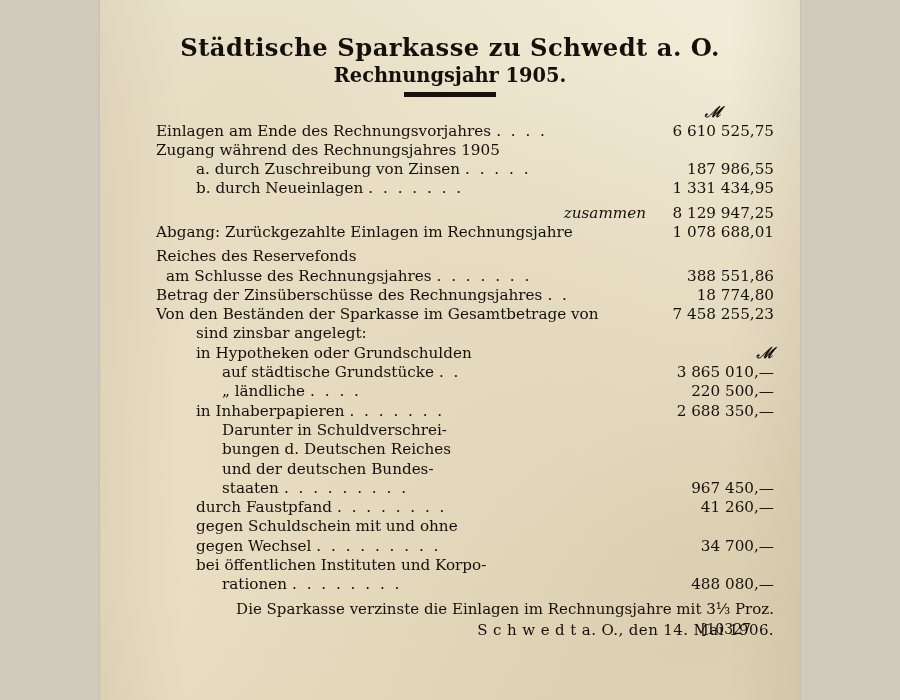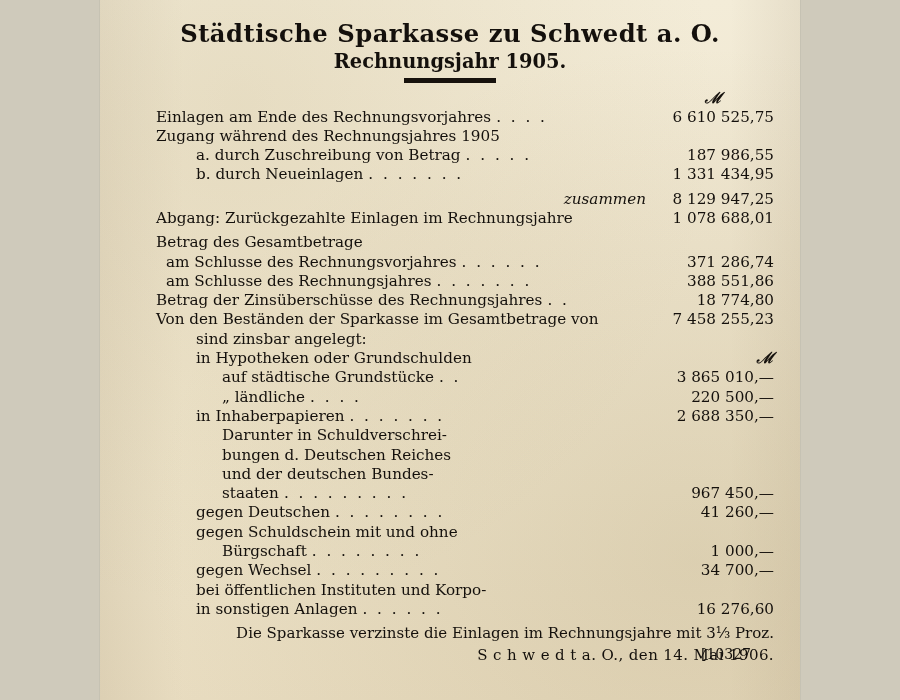--- a/index.html
+++ b/index.html
@@ -36,21 +36,21 @@
     left: 0; top: 0; right: 0; bottom: 0;
     background:
       radial-gradient(ellipse at 20% 15%, rgba(180,160,110,0.18), rgba(255,255,255,0) 60%),
       radial-gradient(ellipse at 85% 80%, rgba(160,140,95,0.20), rgba(255,255,255,0) 65%),
       linear-gradient(90deg, rgba(120,100,70,0.10), rgba(255,255,255,0) 12%),
       linear-gradient(270deg, rgba(120,100,70,0.10), rgba(255,255,255,0) 10%);
     pointer-events: none;
   }
   .inner {
     position: relative;
-    padding: 14px 26px 0 26px;
+    padding: 28px 26px 0 26px;
   }
 
   
   .title {
     text-align: center;
     font-family: "DejaVu Serif", serif;
     font-weight: bold;
     font-size: 25px;
     letter-spacing: 0.5px;
     line-height: 1.1;
@@ -166,21 +166,21 @@
             <td class="amount">6 610 525,75</td>
           </tr>
           <tr>
             <td class="label">
               <span class="lbl ind3">Zugang während des Rechnungsjahres 1905</span>
             </td>
             <td class="amount"></td>
           </tr>
           <tr>
             <td class="label">
-              <span class="lbl ind2">a. durch Zuschreibung von Betrag</span><span class="dots">. . . . .</span>
+              <span class="lbl ind2">a. durch Zuschreibung von Zinsen</span><span class="dots">. . . . .</span>
             </td>
             <td class="amount">187 986,55</td>
           </tr>
           <tr>
             <td class="label">
               <span class="lbl ind2">b. durch Neueinlagen</span><span class="dots">. . . . . . .</span>
             </td>
             <td class="amount">1 331 434,95</td>
           </tr>
           <tr class="spacer">
@@ -196,29 +196,23 @@
             <td class="label">
               <span class="lbl ind3">Abgang: Zurückgezahlte Einlagen im Rechnungsjahre</span>
             </td>
             <td class="amount">1 078 688,01</td>
           </tr>
           <tr class="spacer">
               <td colspan="2"></td>
             </tr>
           <tr>
             <td class="label">
-              <span class="lbl ind3">Betrag des Gesamtbetrage</span>
-            </td>
-            <td class="amount"></td>
-          </tr>
-          <tr>
-            <td class="label">
-              <span class="lbl ind1">am Schlusse des Rechnungsvorjahres</span><span class="dots">. . . . . .</span>
-            </td>
-            <td class="amount">371 286,74</td>
+              <span class="lbl ind3">Reiches des Reservefonds</span>
+            </td>
+            <td class="amount"></td>
           </tr>
           <tr>
             <td class="label">
               <span class="lbl ind1">am Schlusse des Rechnungsjahres</span><span class="dots">. . . . . . .</span>
             </td>
             <td class="amount">388 551,86</td>
           </tr>
           <tr>
             <td class="label">
               <span class="lbl ind3">Betrag der Zinsüberschüsse des Rechnungsjahres</span><span class="dots">. .</span>
@@ -281,53 +275,47 @@
             <td class="amount"></td>
           </tr>
           <tr>
             <td class="label">
               <span class="lbl ind4">staaten</span><span class="dots">. . . . . . . . .</span>
             </td>
             <td class="amount">967 450,—</td>
           </tr>
           <tr>
             <td class="label">
-              <span class="lbl ind2">gegen Deutschen</span><span class="dots">. . . . . . . .</span>
+              <span class="lbl ind2">durch Faustpfand</span><span class="dots">. . . . . . . .</span>
             </td>
             <td class="amount">41 260,—</td>
           </tr>
           <tr>
             <td class="label">
               <span class="lbl ind2">gegen Schuldschein mit und ohne</span>
             </td>
             <td class="amount"></td>
           </tr>
           <tr>
             <td class="label">
-              <span class="lbl ind4">Bürgschaft</span><span class="dots">. . . . . . . .</span>
-            </td>
-            <td class="amount">1 000,—</td>
-          </tr>
-          <tr>
-            <td class="label">
               <span class="lbl ind2">gegen Wechsel</span><span class="dots">. . . . . . . . .</span>
             </td>
             <td class="amount">34 700,—</td>
           </tr>
           <tr>
             <td class="label">
               <span class="lbl ind2">bei öffentlichen Instituten und Korpo-</span>
             </td>
             <td class="amount"></td>
           </tr>
           <tr>
             <td class="label">
-              <span class="lbl ind2">in sonstigen Anlagen</span><span class="dots">. . . . . .</span>
-            </td>
-            <td class="amount">16 276,60</td>
+              <span class="lbl ind4">rationen</span><span class="dots">. . . . . . . .</span>
+            </td>
+            <td class="amount">488 080,—</td>
           </tr>
         </tbody>
       </table>
 
       <div class="note">Die Sparkasse verzinste die Einlagen im Rechnungsjahre mit 3¹⁄₃ Proz.</div>
 
       <div class="place-line">
         <span>S c h w e d t  a. O., den 14. Mai 1906.</span>
         <span class="bracket">[10327</span>
       </div>

